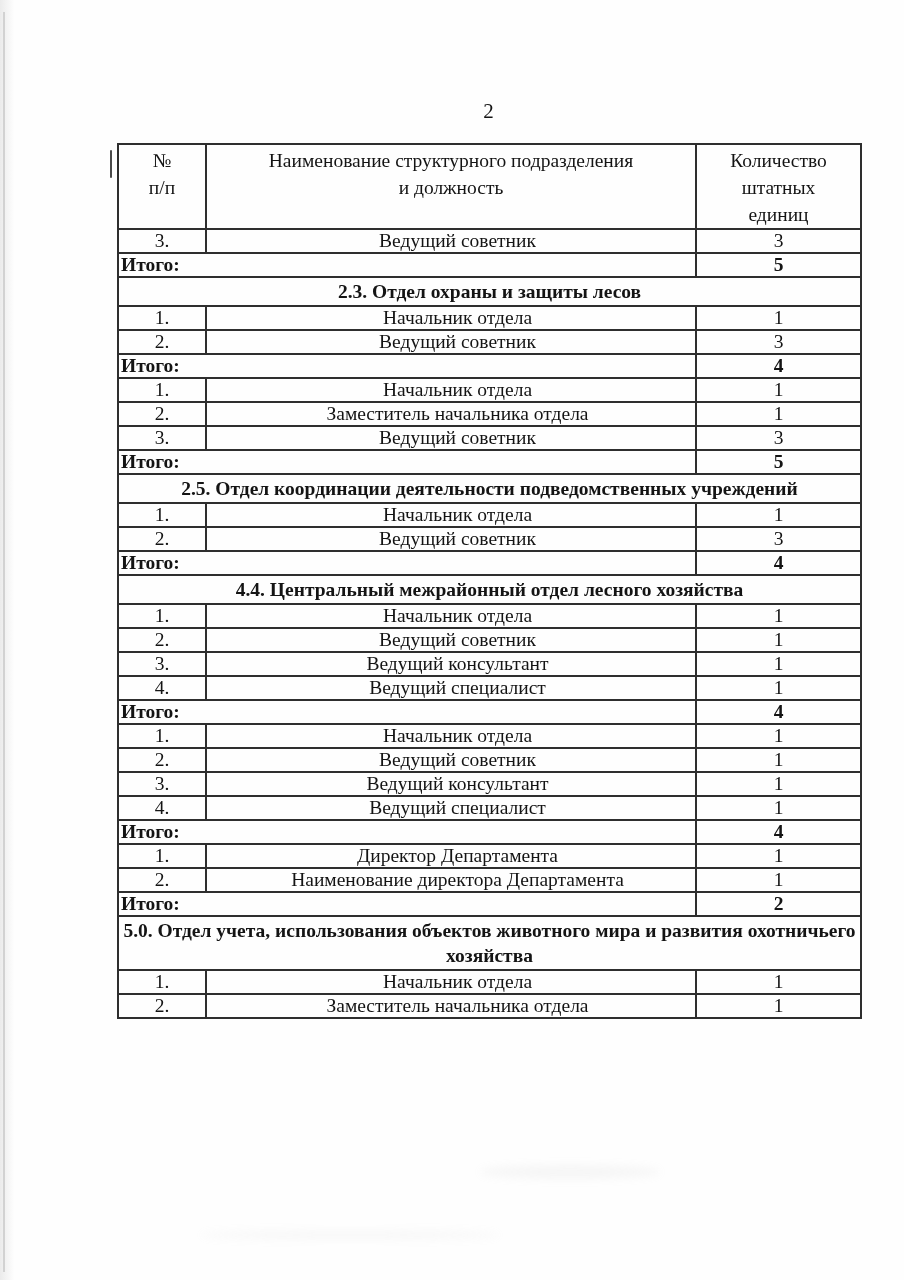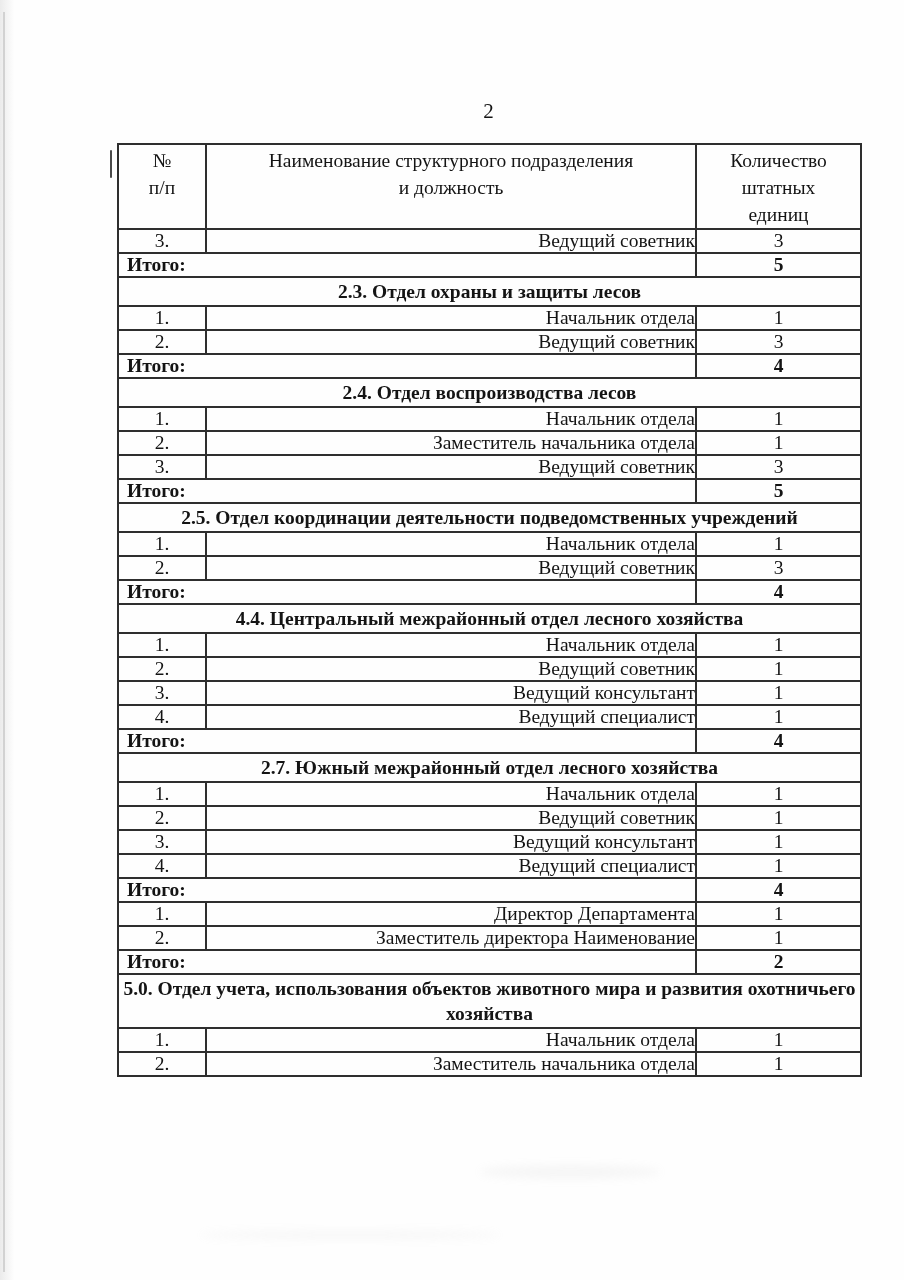--- a/index.html
+++ b/index.html
@@ -93,29 +93,29 @@
   }
   .doc-table td {
     height: 22px;
     line-height: 22px;
     vertical-align: middle;
   }
   td.cell-num {
     text-align: center;
   }
   td.cell-name {
-    text-align: right;
+    text-align: center;
     padding-left: 13px;
   }
   td.cell-count {
     text-align: center;
   }
   td.cell-total {
     text-align: left;
-    padding-left: 8px;
+    padding-left: 2px;
     font-weight: bold;
   }
   td.count-bold {
     font-weight: bold;
   }
   td.cell-section {
     text-align: center;
     font-weight: bold;
     line-height: 25px;
     padding: 1px 2px;
@@ -170,23 +170,20 @@
       <tr>
         <td class="cell-num">2.</td>
         <td class="cell-name">Ведущий советник</td>
         <td class="cell-count">3</td>
       </tr>
       <tr>
         <td class="cell-total" colspan="2">Итого:</td>
         <td class="cell-count count-bold">4</td>
       </tr>
       <tr>
-        <td class="cell-section" colspan="3">2.4. Отдел воспроизводства лесов</td>
-      </tr>
-      <tr>
         <td class="cell-num">1.</td>
         <td class="cell-name">Начальник отдела</td>
         <td class="cell-count">1</td>
       </tr>
       <tr>
         <td class="cell-num">2.</td>
         <td class="cell-name">Заместитель начальника отдела</td>
         <td class="cell-count">1</td>
       </tr>
       <tr>
@@ -236,23 +233,20 @@
       <tr>
         <td class="cell-num">4.</td>
         <td class="cell-name">Ведущий специалист</td>
         <td class="cell-count">1</td>
       </tr>
       <tr>
         <td class="cell-total" colspan="2">Итого:</td>
         <td class="cell-count count-bold">4</td>
       </tr>
       <tr>
-        <td class="cell-section" colspan="3">2.7. Южный межрайонный отдел лесного хозяйства</td>
-      </tr>
-      <tr>
         <td class="cell-num">1.</td>
         <td class="cell-name">Начальник отдела</td>
         <td class="cell-count">1</td>
       </tr>
       <tr>
         <td class="cell-num">2.</td>
         <td class="cell-name">Ведущий советник</td>
         <td class="cell-count">1</td>
       </tr>
       <tr>
@@ -269,21 +263,21 @@
         <td class="cell-total" colspan="2">Итого:</td>
         <td class="cell-count count-bold">4</td>
       </tr>
       <tr>
         <td class="cell-num">1.</td>
         <td class="cell-name">Директор Департамента</td>
         <td class="cell-count">1</td>
       </tr>
       <tr>
         <td class="cell-num">2.</td>
-        <td class="cell-name">Заместитель директора Наименование</td>
+        <td class="cell-name">Наименование директора Департамента</td>
         <td class="cell-count">1</td>
       </tr>
       <tr>
         <td class="cell-total" colspan="2">Итого:</td>
         <td class="cell-count count-bold">2</td>
       </tr>
       <tr>
         <td class="cell-section" colspan="3">5.0. Отдел учета, использования объектов животного мира и развития охотничьего хозяйства</td>
       </tr>
       <tr>

